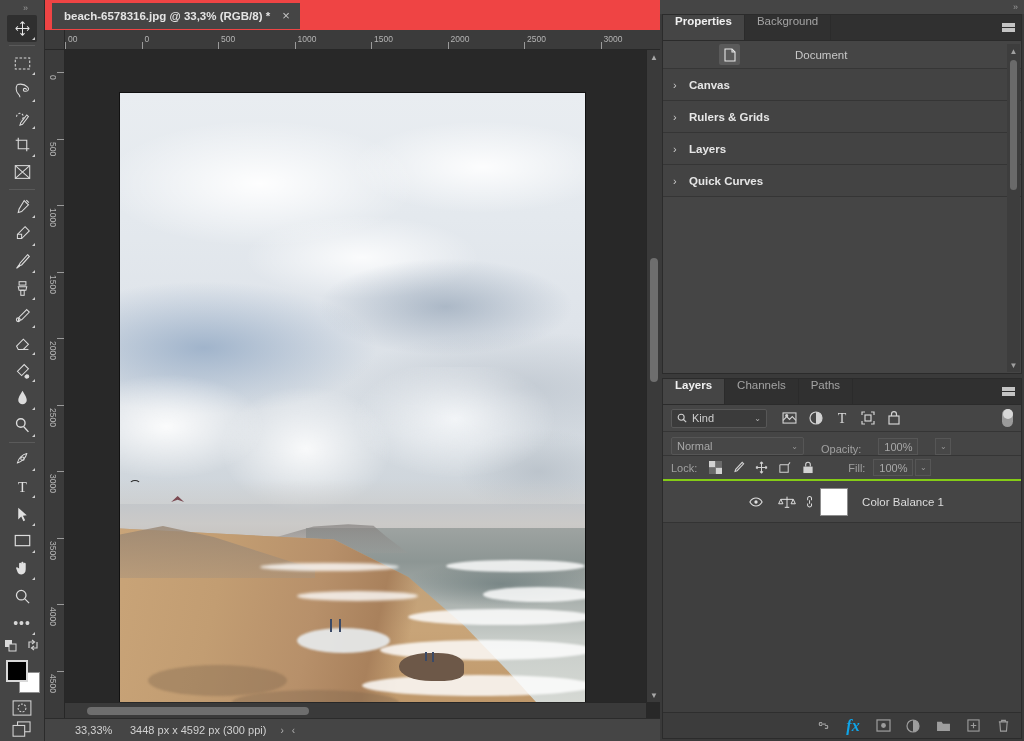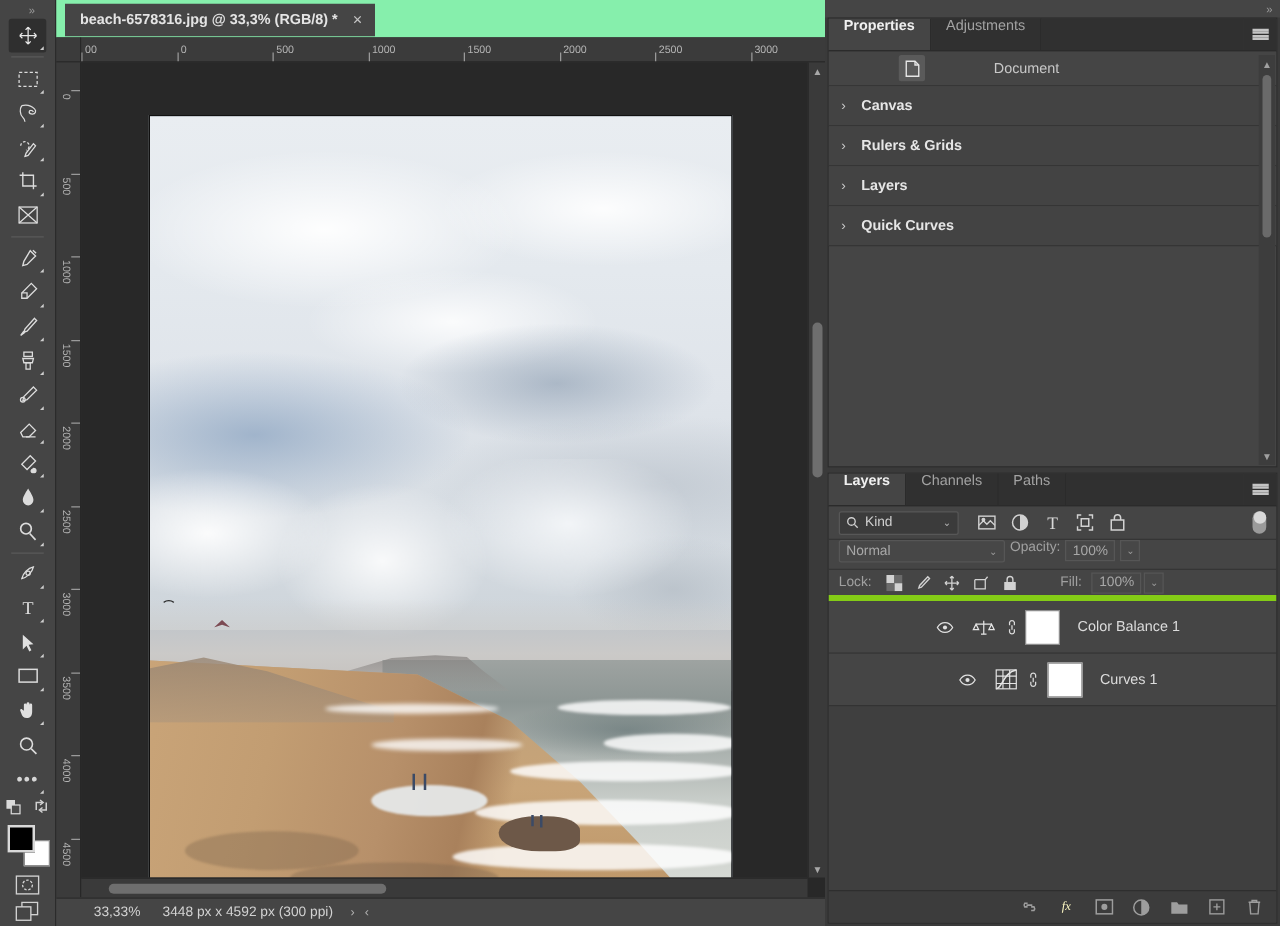--- a/index.html
+++ b/index.html
@@ -51,21 +51,21 @@
   .sw-fore {
     position: absolute; left: 4px; top: 2px; width: 22px; height: 22px;
     background: #000000; border: 2px solid #d9d9d9;
   }
   .qmask { width: 26px; height: 22px; display: flex; align-items: center; justify-content: center; margin-top:4px;}
   .screenmode { width: 28px; height: 24px; display: flex; align-items: center; justify-content: center; position: relative;}
 
   
   .tabbar {
     position: absolute; left: 45px; top: 0; width: 615px; height: 30px;
-    background: #86efac;
+    background: #ef4444;
     text-decoration: underline;
   }
   .doc-tab {
     position: absolute; left: 7px; top: 3px; height: 26px;
     background: #454545; display: flex; align-items: center;
     padding: 0 10px 0 12px; color: #e4e4e4; font-size: 11.5px; font-weight: bold;
   }
   .doc-tab .close {
     margin-left: 12px; font-size: 13px; color: #c6c6c6; font-weight: normal;
     line-height: 10px;
@@ -297,42 +297,42 @@
   }
   .toggle-pill {
     margin-left: auto; width: 11px; height: 18px; position: relative;
   }
   .toggle-pill .pill { position:absolute; left:0; top:0; width:11px; height:18px;
     background:#9a9a9a; border-radius:6px; }
   .toggle-pill .knob { position:absolute; left:0.5px; top:0; width:10px; height:10px;
     background:#d8d8d8; border-radius:50%; }
 
   .blend-row {
-    height: 24px; display: flex; align-items: flex-start; padding: 0 8px;
-    background: #454545; border-bottom: 1px solid #353535; gap: 4px;
+    height: 24px; display: flex; align-items: flex-end; padding: 0 8px;
+    background: #454545; border-bottom: 1px solid #353535; gap: 17px;
   }
   .blend-select {
     width: 133px; height: 18px; background: #474747; border: 1px solid #565656;
     border-radius: 2px; display: flex; align-items: center; padding: 0 5px;
     color: #a8a8a8; font-size: 11px;
   }
   .blend-select .kchev { margin-left: auto; font-size: 8px; color: #9a9a9a; }
   .lbl { color: #a0a0a0; font-size: 11px; }
   .numbox {
     width: 40px; height: 17px; background: #474747; border: 1px solid #565656;
     color: #a8a8a8; font-size: 11px; display: flex; align-items: center;
     justify-content: center;
   }
   .stepper {
     width: 16px; height: 17px; background: #474747; border: 1px solid #565656;
     display:flex; align-items:center; justify-content:center; color:#9a9a9a; font-size:8px;
   }
   .lock-row {
     height: 25px; display: flex; align-items: center; padding: 0 8px;
-    background: #454545; border-bottom: 5px solid #84cc16; gap: 2px;
+    background: #454545; border-bottom: 2px solid #84cc16; gap: 2px;
   }
   .lock-row .lbl { margin-right: 6px; }
   .lbtn { width: 21px; height: 20px; display:flex; align-items:center; justify-content:center; color:#c9c9c9;}
 
   .layer-list { flex: 1; overflow: hidden; background: #3f3f3f; }
   .layer-row {
     height: 42px; display: flex; align-items: center;
     border-bottom: 1px solid #333; background: #454545; position: relative; justify-content: center;
   }
   .eye { width: 32px; display: flex; align-items: center; justify-content: center; }
@@ -676,21 +676,21 @@
     <div class="dock-top">
       <span>»</span>
     </div>
 
     <div class="properties">
       <div class="panel-tabs">
         <div class="ptab active">
           <span>Properties</span>
         </div>
         <div class="ptab">
-          <span>Adjustments</span>
+          <span>Background</span>
         </div>
         <div class="ptab-filler"></div>
         <div class="ptab-menu">
           <span class="hamburger">
               <i></i>
               <i></i>
               <i></i>
               <i></i>
             </span>
         </div>
@@ -863,54 +863,31 @@
             </div>
             <div class="link-icon">
               <svg width="11" height="14" viewBox="0 0 12 15" fill="none" stroke="#dcdcdc" stroke-width="1.1">
                 <path d="M6 5.5V3A2.2 2.2 0 0 0 1.8 3v2.5M6 9v2.5a2.2 2.2 0 0 1-4.2 0V9"></path>
                 <path d="M3.9 5.5v4"></path>
               </svg>
             </div>
             <div class="mask-thumb"></div>
             <div class="layer-name">Color Balance 1</div>
           </div>
-          <div class="layer-row">
-            <div class="eye">
-              <svg width="14" height="10" viewBox="0 0 16 11" fill="none" stroke="#e0e0e0" stroke-width="1.2">
-                <path d="M1 5.5C3 2 5.5 1 8 1s5 1 7 4.5C13 9 10.5 10 8 10S3 9 1 5.5z"></path>
-                <circle cx="8" cy="5.5" r="1.9" fill="#e0e0e0" stroke="none"></circle>
-              </svg>
-            </div>
-            <div class="adj-icon">
-              <svg width="18" height="17" viewBox="0 0 19 18" fill="none" stroke="#e4e4e4" stroke-width="1">
-                <rect x="1" y="1" width="17" height="16"></rect>
-                <path d="M1 12.5h17M6.7 1v16M12.4 1v16M1 6.3h17"></path>
-                <path d="M1 17C6 17 7 3 18 1" stroke-width="1.3"></path>
-              </svg>
-            </div>
-            <div class="link-icon">
-              <svg width="11" height="14" viewBox="0 0 12 15" fill="none" stroke="#dcdcdc" stroke-width="1.1">
-                <path d="M6 5.5V3A2.2 2.2 0 0 0 1.8 3v2.5M6 9v2.5a2.2 2.2 0 0 1-4.2 0V9"></path>
-                <path d="M3.9 5.5v4"></path>
-              </svg>
-            </div>
-            <div class="mask-thumb"></div>
-            <div class="layer-name">Curves 1</div>
-          </div>
         </div>
 
       <div class="layer-footer">
         <div class="fbtn2">
           <svg width="15" height="11" viewBox="0 0 16 11" fill="none" stroke="#9d9d9d" stroke-width="1.3">
             <path d="M6.5 5.5H4a2.6 2.6 0 0 1 0-3h2.5M9.5 5.5H12a2.6 2.6 0 0 1 0 3H9.5"></path>
               <path d="M5.5 4h5"></path>
           </svg>
         </div>
         <div class="fbtn2">
-          <span style="font-family:'Liberation Serif',serif;font-style:italic;font-size:10px;color:#fef9c3;">fx</span>
+          <span style="font-family:'Liberation Serif',serif;font-style:italic;font-size:16px;color:#0ea5e9;font-weight:bold;">fx</span>
         </div>
         <div class="fbtn2">
           <svg width="15" height="13" viewBox="0 0 16 14" fill="none" stroke="#9d9d9d" stroke-width="1.3">
               <rect x="1" y="1" width="14" height="12"></rect>
               <circle cx="8" cy="7" r="2.6" fill="#9d9d9d" stroke="none"></circle>
             </svg>
         </div>
         <div class="fbtn2">
           <svg width="14" height="14" viewBox="0 0 14 14">
               <circle cx="7" cy="7" r="6" fill="none" stroke="#9d9d9d" stroke-width="1.2"></circle>

